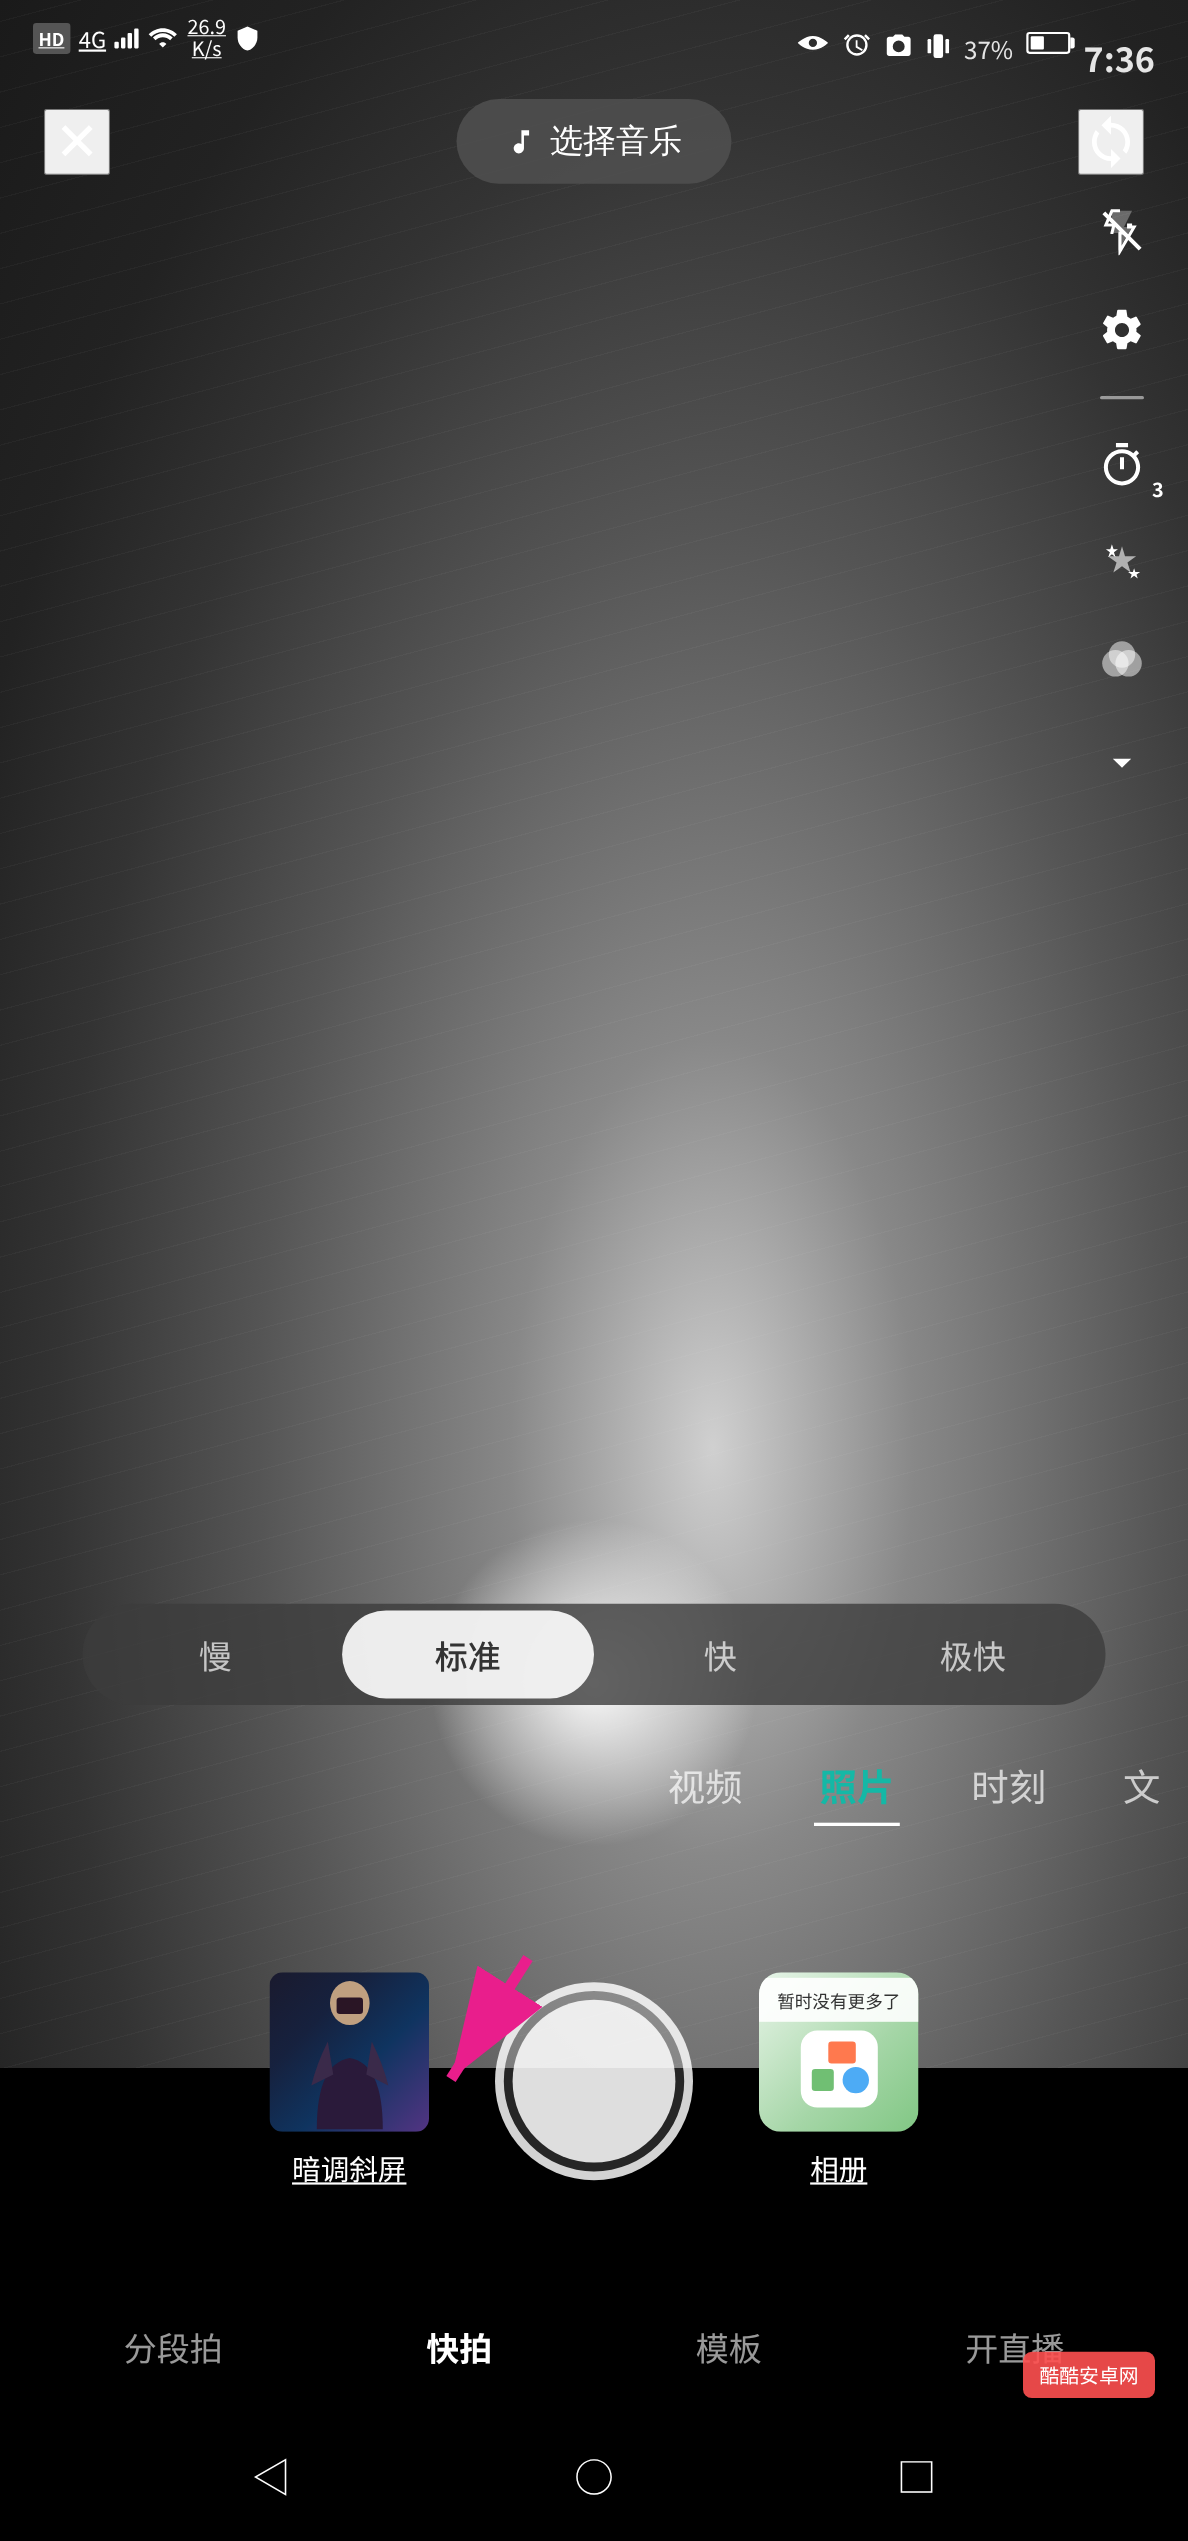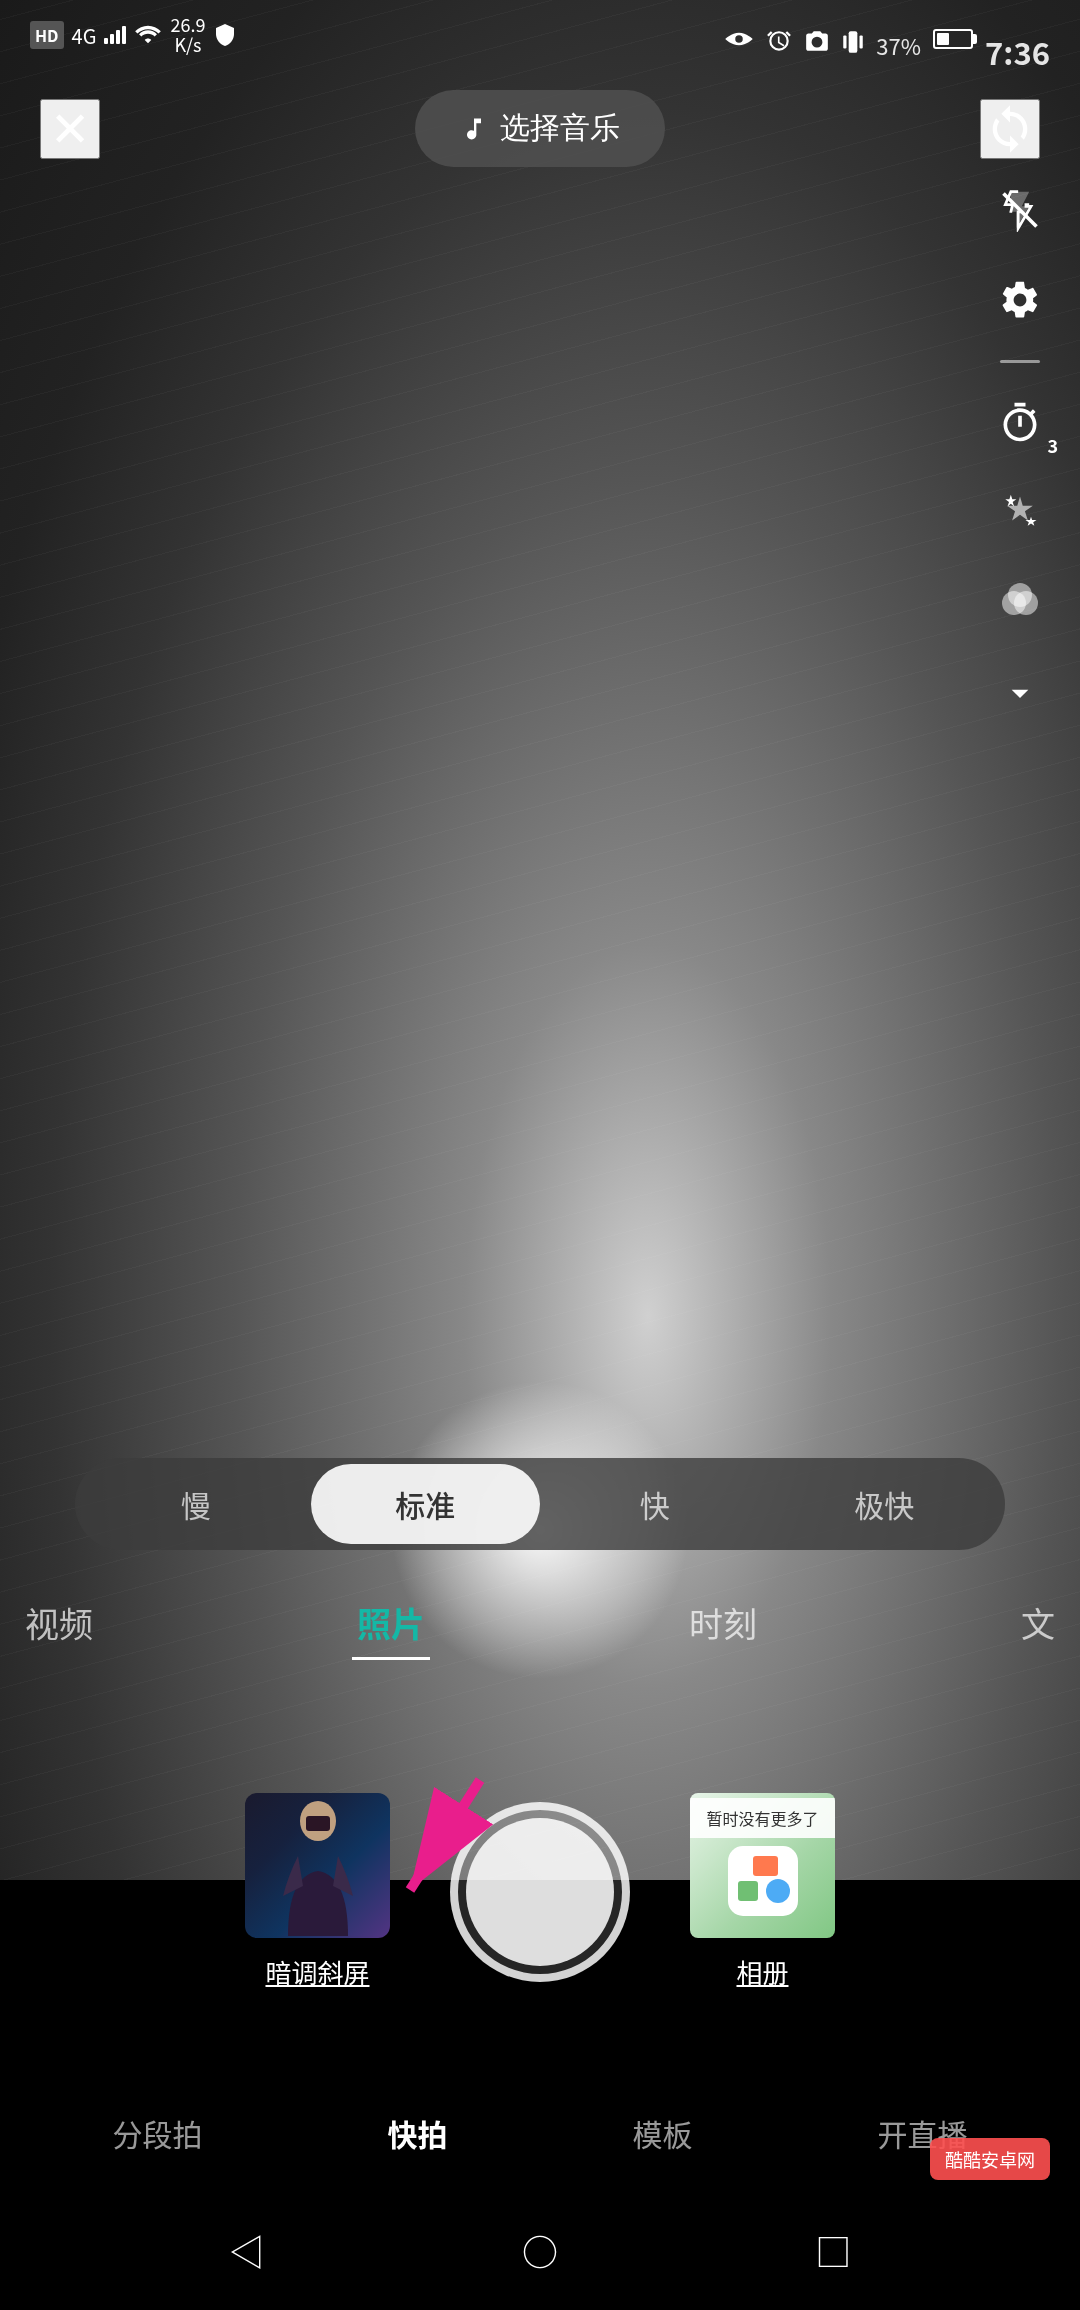--- a/index.html
+++ b/index.html
@@ -63,20 +63,21 @@
       padding: 10px 30px;
       z-index: 100;
     }
 
     .status-left {
       display: flex;
       align-items: center;
       gap: 8px;
       color: white;
       font-size: 22px;
+      text-decoration: underline;
     }
 
     .status-right {
       display: flex;
       align-items: flex-start;
       gap: 12px;
       color: #e5e5e5;
       font-size: 22px;
       margin-top: 32px;
     }
@@ -257,21 +258,21 @@
       font-weight: 500;
     }
 
     
     .mode-tabs {
       position: absolute;
       bottom: 650px;
       left: 0;
       right: 0;
       display: flex;
-      justify-content: space-between;
+      justify-content: flex-end;
       gap: 60px;
       z-index: 100;
       padding: 0 20px;
     }
 
     .mode-tab {
       color: rgba(255,255,255,0.7);
       font-size: 34px;
       cursor: pointer;
       padding: 10px 5px;
@@ -333,21 +334,21 @@
       width: 148px;
       height: 148px;
       border-radius: 50%;
       background: rgba(255,255,255,0.85);
     }
 
     
     .album-right {
       width: 145px;
       height: 145px;
-      border-radius: 8px;
+      border-radius: 20px;
       overflow: hidden;
       cursor: pointer;
       position: relative;
     }
 
     .album-img {
       width: 100%;
       height: 100%;
       background: linear-gradient(135deg, #e8f5e9 0%, #c8e6c9 30%, #a5d6a7 60%, #81c784 100%);
       display: flex;

